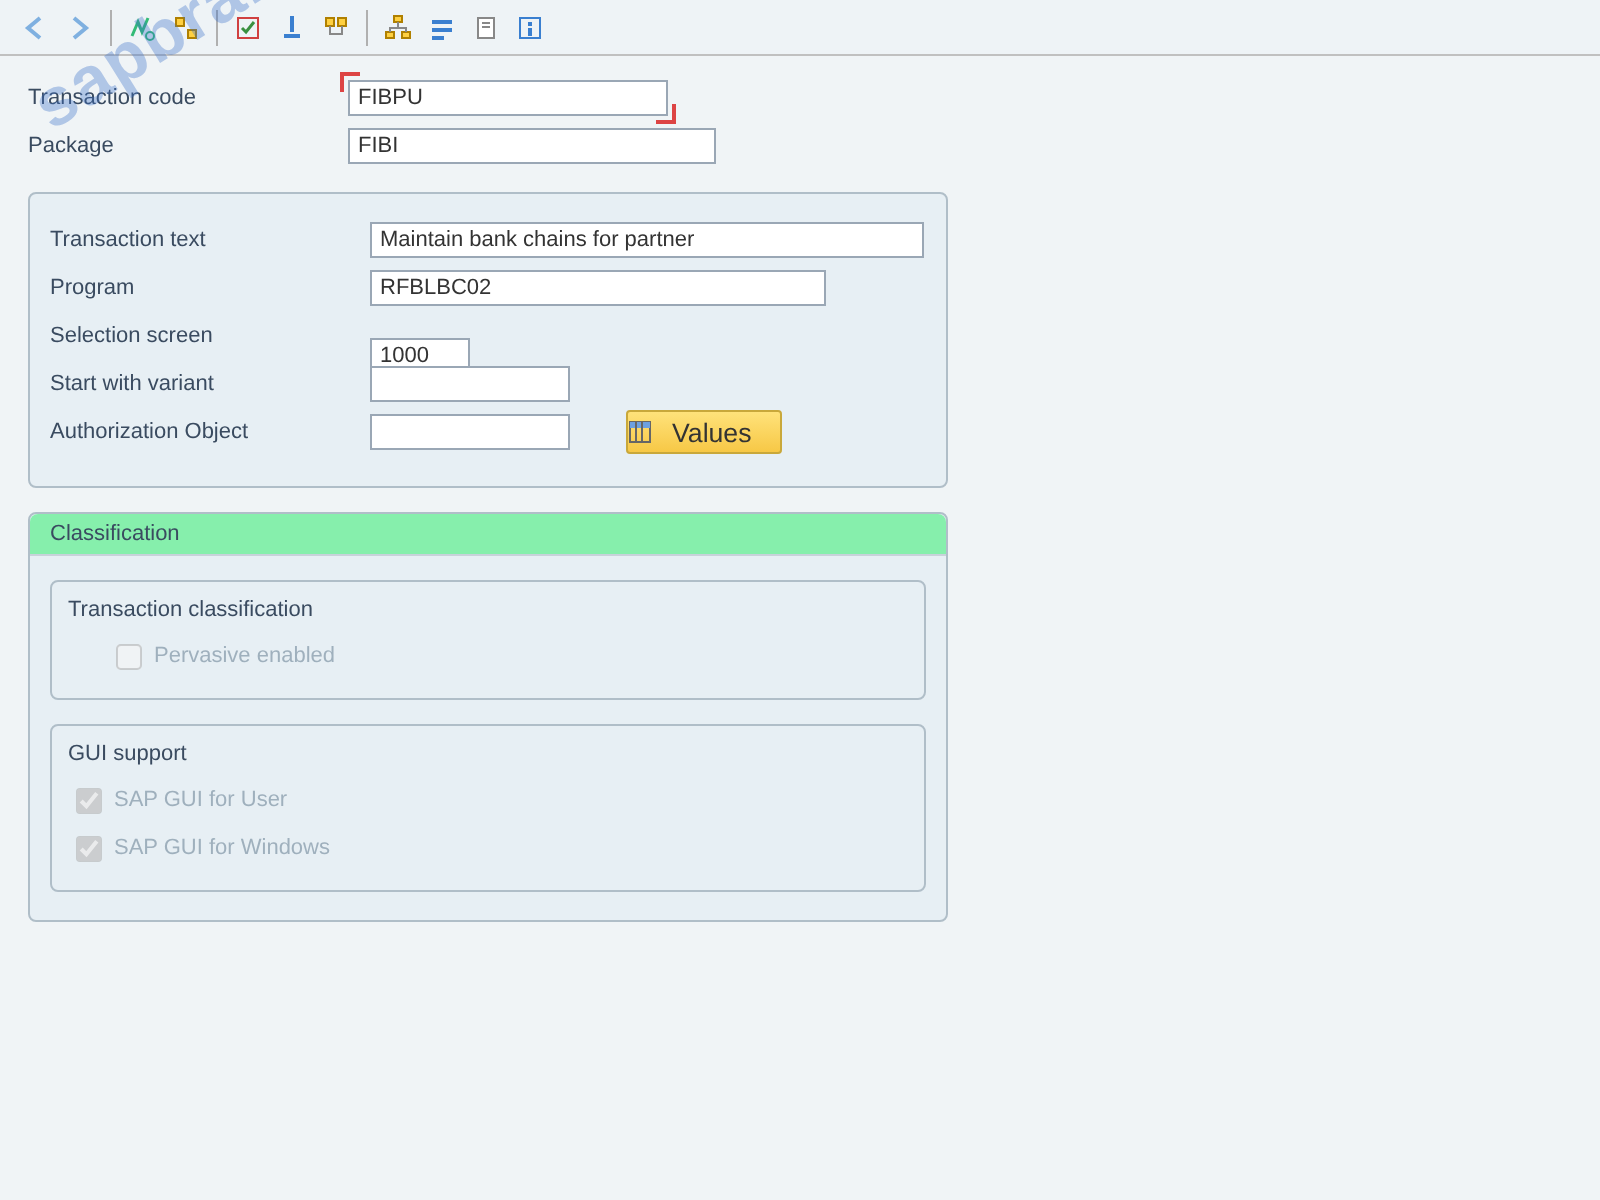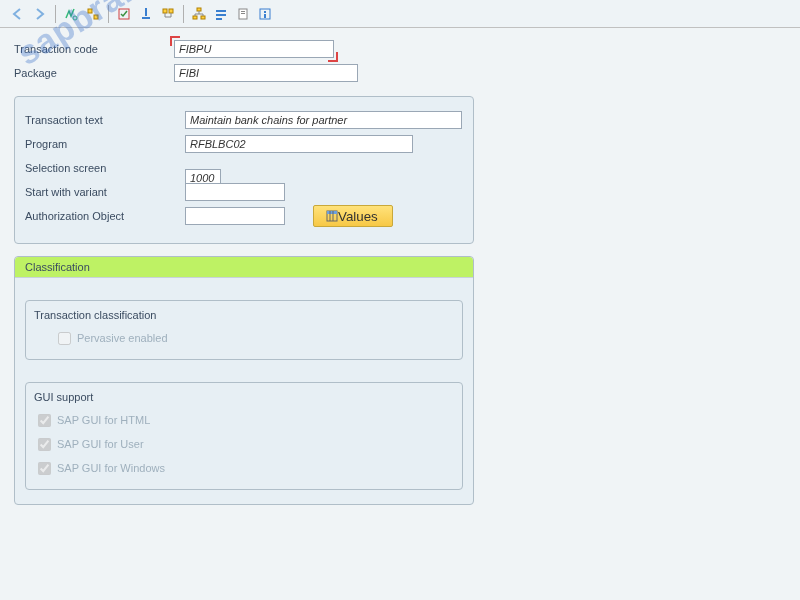--- a/index.html
+++ b/index.html
@@ -48,21 +48,20 @@
     width: 160px;
     color: #3a4b60;
   }
   input[type=text] {
     height: 18px;
     border: 1px solid #9aa7b5;
     background: #fff;
     font-size: 11px;
     padding: 0 4px;
     color: #333;
-    font-style: italic;
   }
   .ro { background: #eef3f6; }
   .tcode-wrap {
     position: relative;
     display: inline-block;
   }
   .tcode-wrap::before, .tcode-wrap::after {
     content:"";
     position:absolute;
     width:8px; height:8px;
@@ -78,39 +77,40 @@
     margin: 12px 0;
     width: 460px;
   }
   .group-wide { width: 460px; }
   .group-title {
     font-size: 11px;
     color: #3a4b60;
     margin: -10px -10px 6px -10px;
     padding: 4px 10px 4px 10px;
     border-bottom: 1px solid #c8d2da;
-    background: #bef264;
+    background: #86efac;
     border-radius: 4px 4px 0 0;
   }
   .fieldset-inner {
     border: 1px solid #b0bec8;
     border-radius: 4px;
     padding: 8px;
-    margin-top: 22px;
+    margin-top: 12px;
     background: #e7eff4;
   }
   .fieldset-inner .legend {
     color:#3a4b60;
     margin-bottom:6px;
   }
   .btn-values {
     display:inline-flex;
     align-items:center;
+    gap:10px;
     height:22px;
-    padding: 0 14px 0 12px;
+    padding: 0 14px 0 0;
     background: linear-gradient(#ffe27a,#f7c846);
     border: 1px solid #c9a83a;
     border-radius:2px;
     cursor:pointer;
     color:#333;
     margin-left: 28px;
   }
   .cb, .rb { margin-right:6px; }
   .disabled { color:#9fb0bd; }
   .watermark {
@@ -224,21 +224,21 @@
     <div class="row">
       <span class="label">Transaction text</span>
       <input type="text" style="width: 277px;" value="Maintain bank chains for partner">
     </div>
     <div class="row">
       <span class="label">Program</span>
       <input type="text" style="width: 228px;" value="RFBLBC02">
     </div>
     <div class="row">
       <span class="label">Selection screen</span>
-      <input type="text" style="width: 36px; margin-top: 20px;" value="1000">
+      <input type="text" style="width: 50px; margin-top: 20px;" value="1000">
     </div>
     <div class="row">
       <span class="label">Start with variant</span>
       <input type="text" style="width: 100px;" value="">
     </div>
     <div class="row">
       <span class="label">Authorization Object</span>
       <input type="text" style="width: 100px;" value="">
       <button class="btn-values">
         <svg width="12" height="12">
@@ -260,24 +260,20 @@
       <div class="row disabled" style="padding-left:20px">
         <input type="checkbox" class="cb" disabled="" style="">
         <span>Pervasive enabled</span>
       </div>
     </div>
 
     <div class="fieldset-inner">
       <div class="legend">GUI support</div>
       <div class="row disabled">
         <input type="checkbox" class="cb" checked="" disabled="" style="">
-        <span>SAP GUI for HTML</span>
-      </div>
-      <div class="row disabled">
-        <input type="checkbox" class="cb" checked="" disabled="" style="">
         <span>SAP GUI for User</span>
       </div>
       <div class="row disabled">
         <input type="checkbox" class="cb" checked="" disabled="" style="">
         <span>SAP GUI for Windows</span>
       </div>
     </div>
   </div>
 
 </div>

